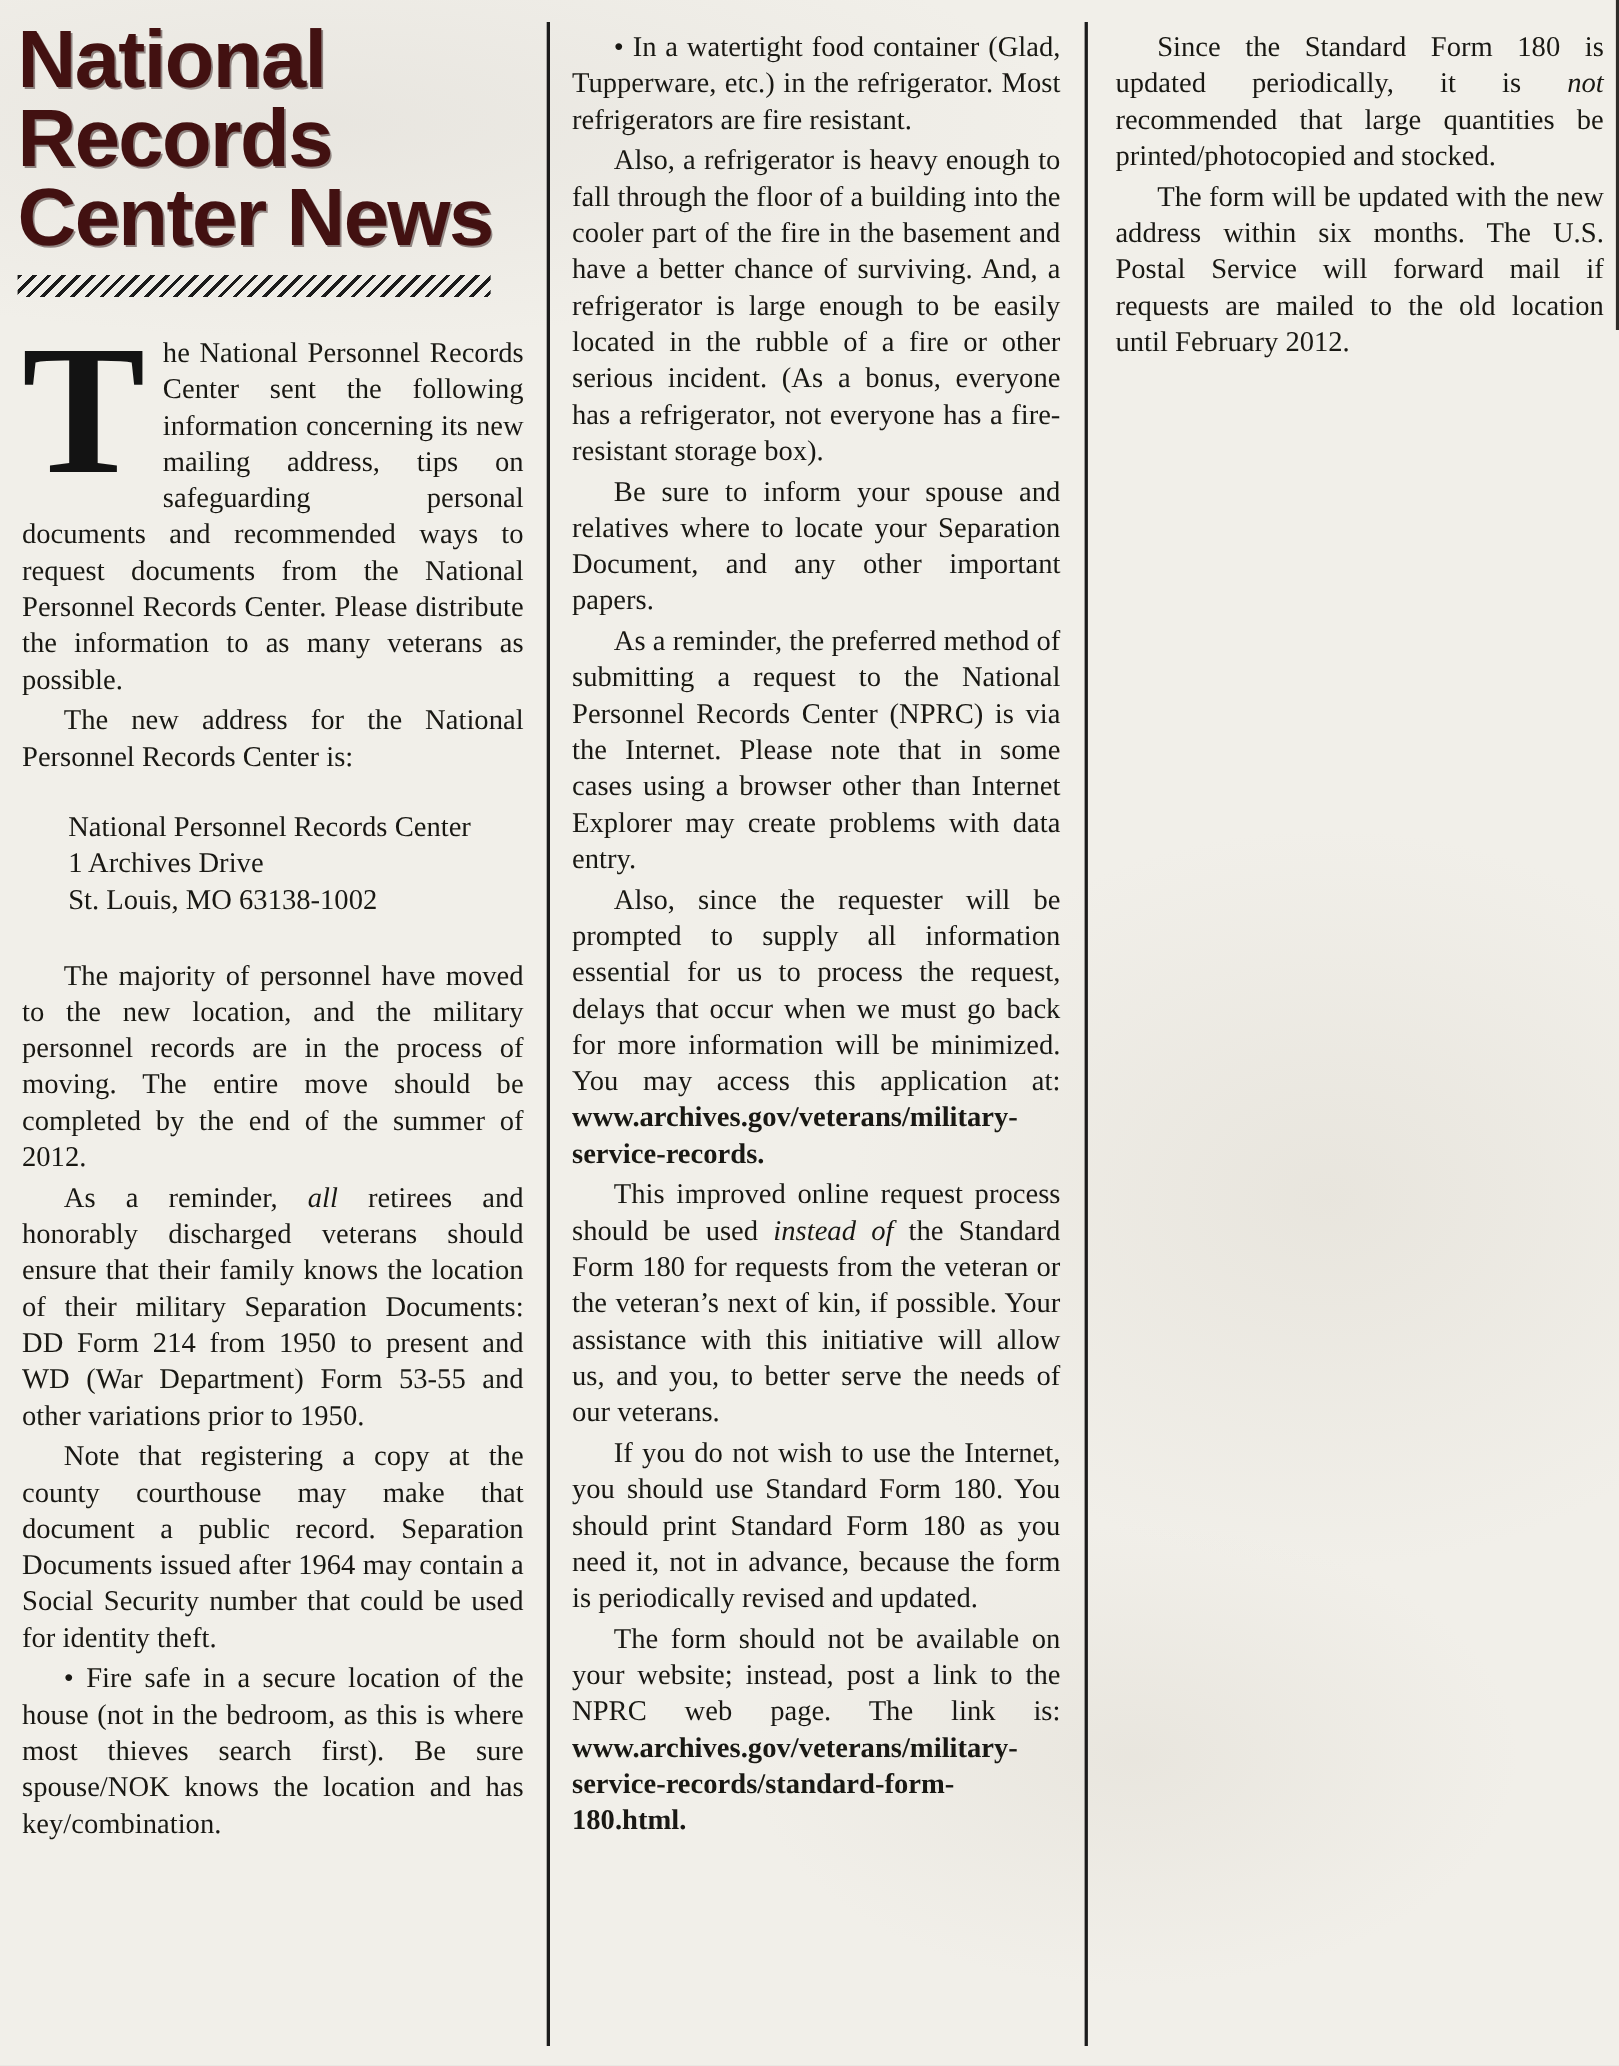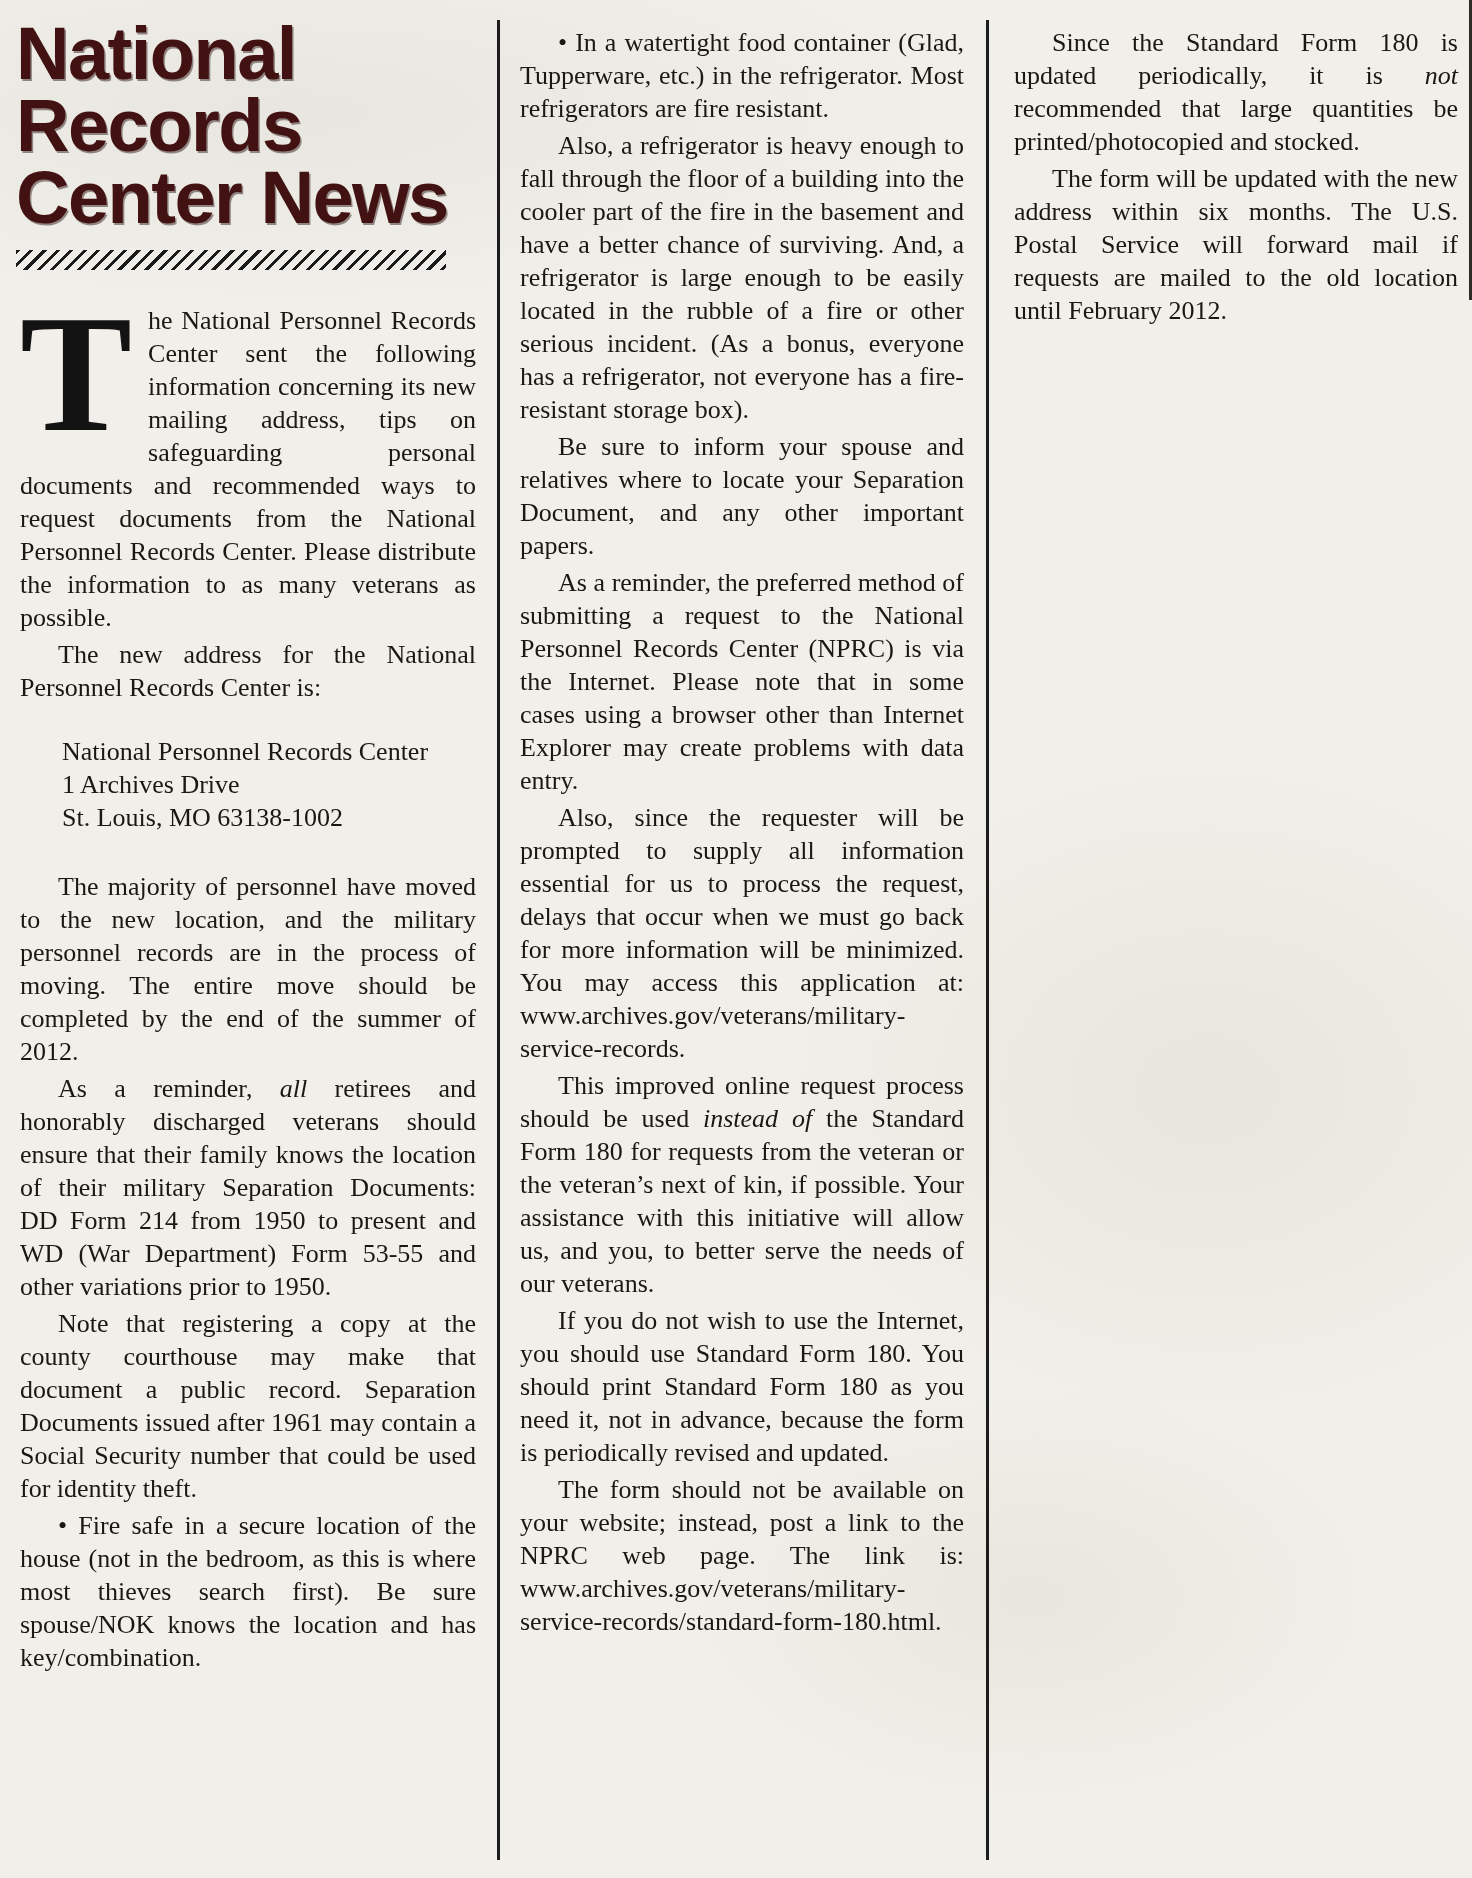--- a/index.html
+++ b/index.html
@@ -45,21 +45,21 @@
     float: left;
     font-weight: bold;
     font-size: 168px;
     line-height: 0.76;
     margin: 6px 16px 2px 0;
     color: #131313;
   }
   .address { margin: 31px 0 36px 0; padding-left: 46px; }
   .addr-line { line-height: 33px; }
   .it { font-style: italic; }
-  .bd { font-weight: normal; }
+  .bd { font-weight: bold; }
 
   .divider { position: absolute; top: 20px; width: 3px; height: 1840px; background: #1c1c1c; }
   .divider-1 { left: 497px; }
   .divider-2 { left: 986px; }
   .edge-mark { position: absolute; right: 0; top: 0; width: 3px; height: 300px; background: #2e2c29; }
 </style>
 </head>
 <body>
 
 <div class="page">
@@ -78,21 +78,21 @@
     <div class="bodytext">
         <p class="para noindent"><span class="dropcap">T</span><span>he National Personnel Records Center sent the following information concerning its new mailing address, tips on safeguarding personal documents and recommended ways to request documents from the National Personnel Records Center. Please distribute the information to as many veterans as possible.</span></p>
         <p class="para"><span>The new address for the National Personnel Records Center is:</span></p>
         <div class="address">
           <div class="addr-line">National Personnel Records Center</div>
           <div class="addr-line">1 Archives Drive</div>
           <div class="addr-line">St. Louis, MO 63138-1002</div>
         </div>
         <p class="para"><span>The majority of personnel have moved to the new location, and the military personnel records are in the process of moving. The entire move should be completed by the end of the summer of 2012.</span></p>
         <p class="para"><span>As a reminder, </span><span class="it">all</span><span> retirees and honorably discharged veterans should ensure that their family knows the location of their military Separation Documents: DD Form 214 from 1950 to present and WD (War Department) Form 53-55 and other variations prior to 1950.</span></p>
-        <p class="para"><span>Note that registering a copy at the county courthouse may make that document a public record. Separation Documents issued after 1961 may contain a Social Security number that could be used for identity theft.</span></p>
+        <p class="para"><span>Note that registering a copy at the county courthouse may make that document a public record. Separation Documents issued after 1964 may contain a Social Security number that could be used for identity theft.</span></p>
         <p class="para"><span>• Fire safe in a secure location of the house (not in the bedroom, as this is where most thieves search first). Be sure spouse/NOK knows the location and has key/combination.</span></p>
       </div>
   </div>
 
   <div class="col col2 bodytext">
       <p class="para"><span>• In a watertight food container (Glad, Tupperware, etc.) in the refrigerator. Most refrigerators are fire resistant.</span></p>
       <p class="para"><span>Also, a refrigerator is heavy enough to fall through the floor of a building into the cooler part of the fire in the basement and have a better chance of surviving. And, a refrigerator is large enough to be easily located in the rubble of a fire or other serious incident. (As a bonus, everyone has a refrigerator, not everyone has a fire-resistant storage box).</span></p>
       <p class="para"><span>Be sure to inform your spouse and relatives where to locate your Separation Document, and any other important papers.</span></p>
       <p class="para"><span>As a reminder, the preferred method of submitting a request to the National Personnel Records Center (NPRC) is via the Internet. Please note that in some cases using a browser other than Internet Explorer may create problems with data entry.</span></p>
       <p class="para"><span>Also, since the requester will be prompted to supply all information essential for us to process the request, delays that occur when we must go back for more information will be minimized. You may access this application at: </span><span class="bd">www.archives.gov/veterans/military-service-records.</span></p>

